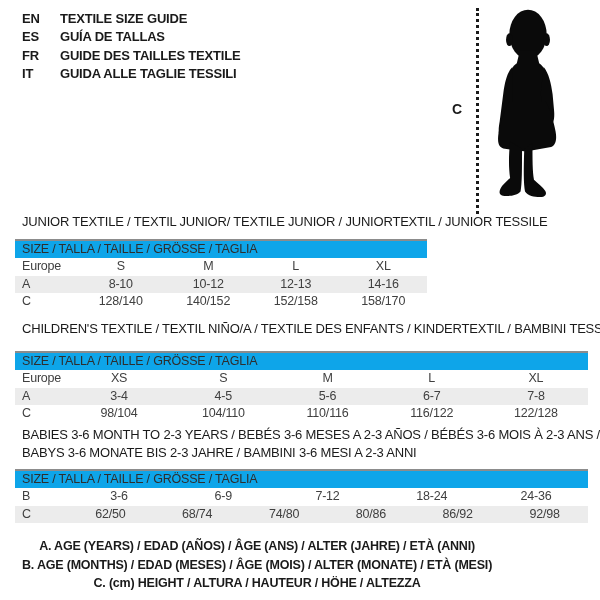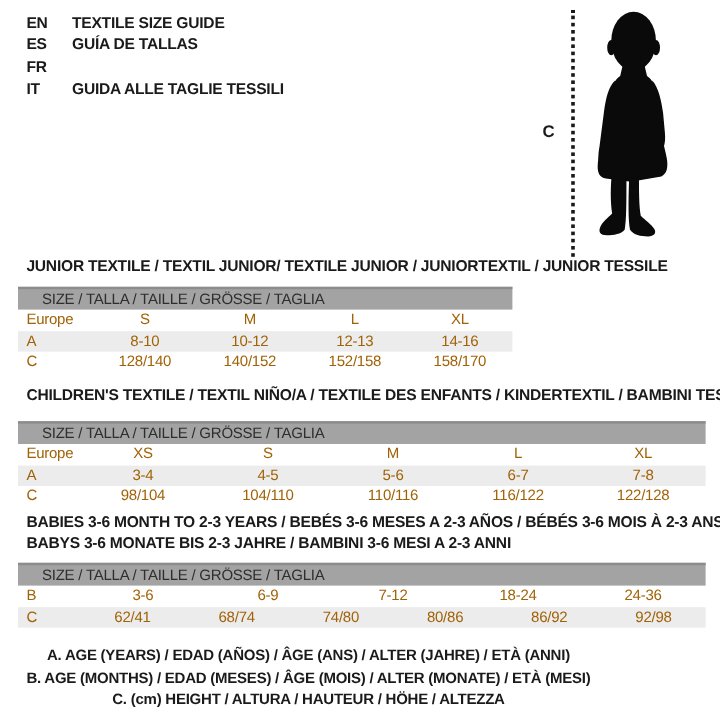--- a/index.html
+++ b/index.html
@@ -29,35 +29,35 @@
   }
   .figure-letter {
     position:absolute; left:452px; top:101px;
     font-size:14px; font-weight:bold;
   }
   .baby-svg { position:absolute; left:487px; top:7px; }
 
   
   .sec-title {
     position:absolute; left:22px;
-    font-size:13px; font-weight:bold; letter-spacing:-0.2px;
+    font-size:13px; font-weight:normal; letter-spacing:-0.2px;
     white-space:nowrap;
   }
   .sec-title .line { height:18px; line-height:18px; }
 
   
   .size-table { position:absolute; left:15px; }
   .band {
     height:17px; line-height:17px;
-    background:#a3a3a3; border-top:2px solid #8c8c8c;
-    padding-left:20px; font-size:12.5px; color:#2e2e2e;
+    background:#0ea5e9; border-top:2px solid #8c8c8c;
+    padding-left:7px; font-size:12.5px; color:#2e2e2e;
     letter-spacing:-0.2px;
   }
   .trow { display:flex; height:17.5px; line-height:17.5px;
-          font-size:12.5px; color:#a16207; letter-spacing:-0.2px; }
+          font-size:12.5px; color:#404040; letter-spacing:-0.2px; }
   .trow.shaded { background:#ececec; }
   .tlabel { width:55px; padding-left:7px; text-align:left; }
   .tcell { flex:1; text-align:center; }
 
   
   .legend { position:absolute; left:22px; top:537px;text-align:center; }
   .legend-line { height:18.5px; line-height:18.5px;
                  font-size:12.5px; font-weight:bold; letter-spacing:-0.2px;
                  white-space:nowrap; }
 </style>
@@ -70,20 +70,21 @@
     <div class="lang-row">
       <span class="lang-code">EN</span>
       <span class="lang-label">TEXTILE SIZE GUIDE</span>
     </div>
     <div class="lang-row">
       <span class="lang-code">ES</span>
       <span class="lang-label">GUÍA DE TALLAS</span>
     </div>
     <div class="lang-row">
       <span class="lang-code">FR</span>
+      <span class="lang-label">GUIDE DES TAILLES TEXTILE</span>
     </div>
     <div class="lang-row">
       <span class="lang-code">IT</span>
       <span class="lang-label">GUIDA ALLE TAGLIE TESSILI</span>
     </div>
   </div>
 
   <div class="height-line"></div>
   <div class="figure-letter">C</div>
   <svg class="baby-svg" width="82" height="200" viewBox="0 0 110 220" preserveAspectRatio="none">
@@ -168,21 +169,21 @@
     <div class="trow">
       <div class="tlabel" style="width:45px">B</div>
       <div class="tcell">3-6</div>
       <div class="tcell">6-9</div>
       <div class="tcell">7-12</div>
       <div class="tcell">18-24</div>
       <div class="tcell">24-36</div>
     </div>
     <div class="trow shaded">
       <div class="tlabel" style="width:45px">C</div>
-      <div class="tcell">62/41</div>
+      <div class="tcell">62/50</div>
       <div class="tcell">68/74</div>
       <div class="tcell">74/80</div>
       <div class="tcell">80/86</div>
       <div class="tcell">86/92</div>
       <div class="tcell">92/98</div>
     </div>
   </div>
 
   <div class="legend">
     <div class="legend-line">A. AGE (YEARS) / EDAD (AÑOS) / ÂGE (ANS) / ALTER (JAHRE) / ETÀ (ANNI)</div>

